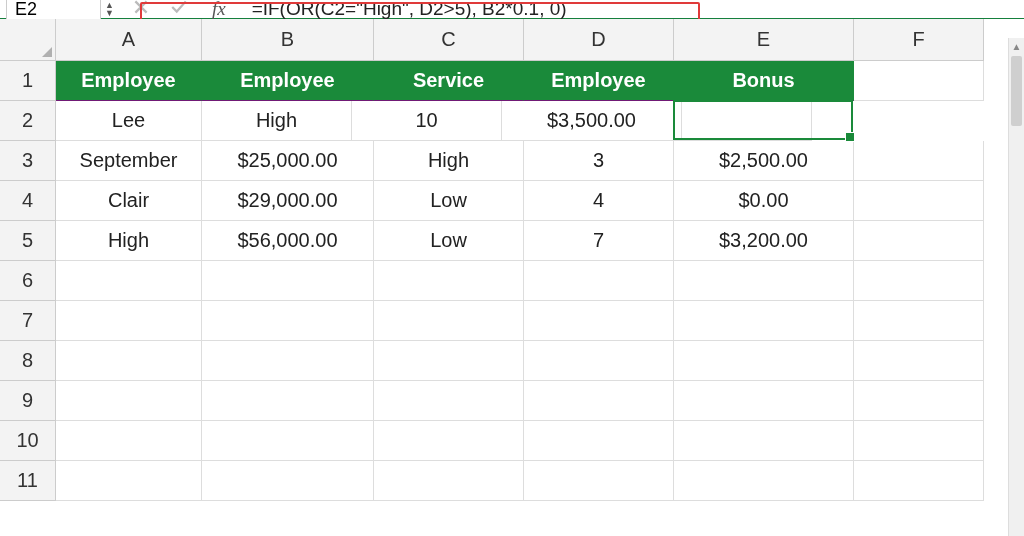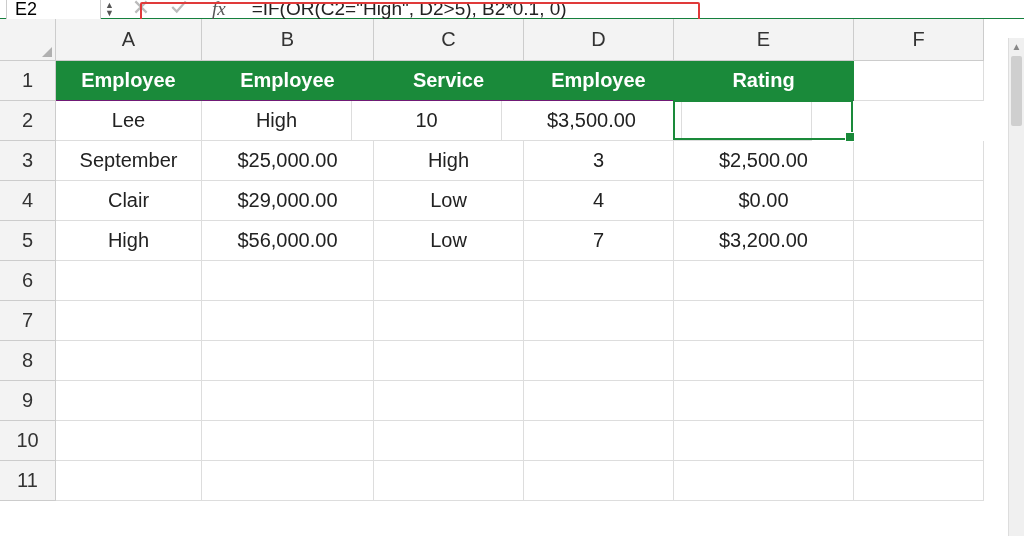--- a/index.html
+++ b/index.html
@@ -245,21 +245,21 @@
         <div class="col-h col-E">E</div>
         <div class="col-h col-F">F</div>
       </div>
     <div class="grid" id="grid">
       <div class="selection" id="selection" style="left: 617px; top: 39px; width: 180px; height: 40px;"></div>
     <div class="cells-row">
           <div class="cell col-A hdr-cell">Employee</div>
           <div class="cell col-B hdr-cell">Employee</div>
           <div class="cell col-C hdr-cell">Service</div>
           <div class="cell col-D hdr-cell">Employee</div>
-          <div class="cell col-E hdr-cell">Rating</div>
+          <div class="cell col-E hdr-cell">Bonus</div>
           <div class="cell col-F"></div>
         </div>
         <div class="cells-row">
           <div class="cell col-A center">Lee</div>
           <div class="cell col-C center">High</div>
           <div class="cell col-D center">10</div>
           <div class="cell col-E center">$3,500.00</div>
           <div class="cell col-F"></div>
         </div>
         <div class="cells-row">

